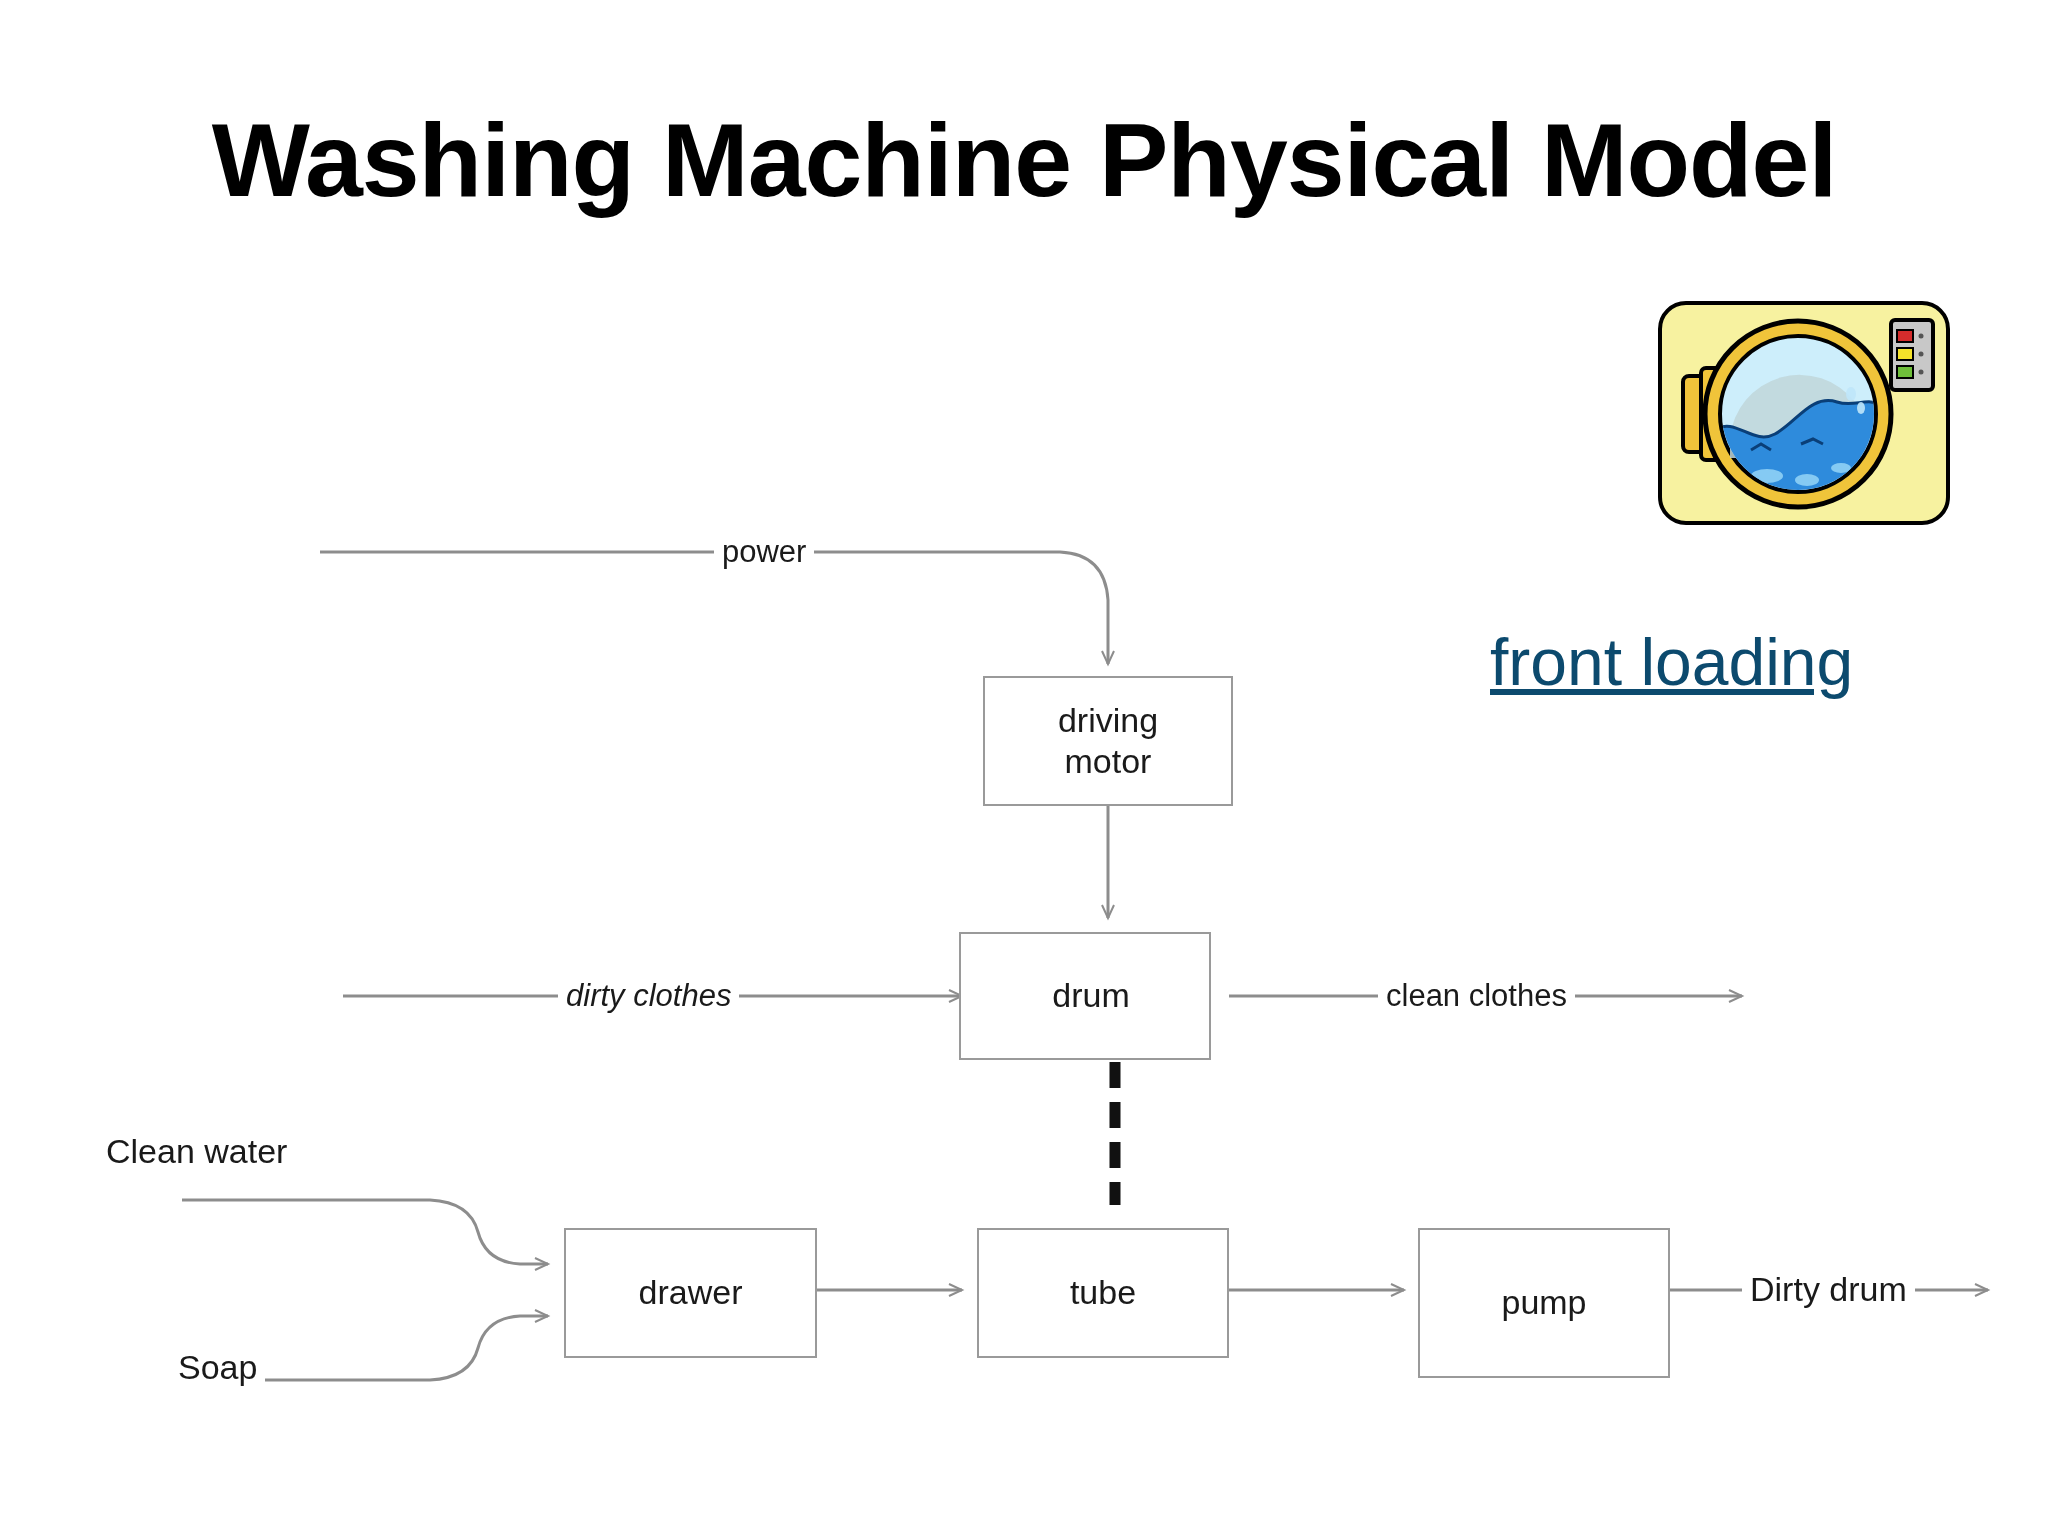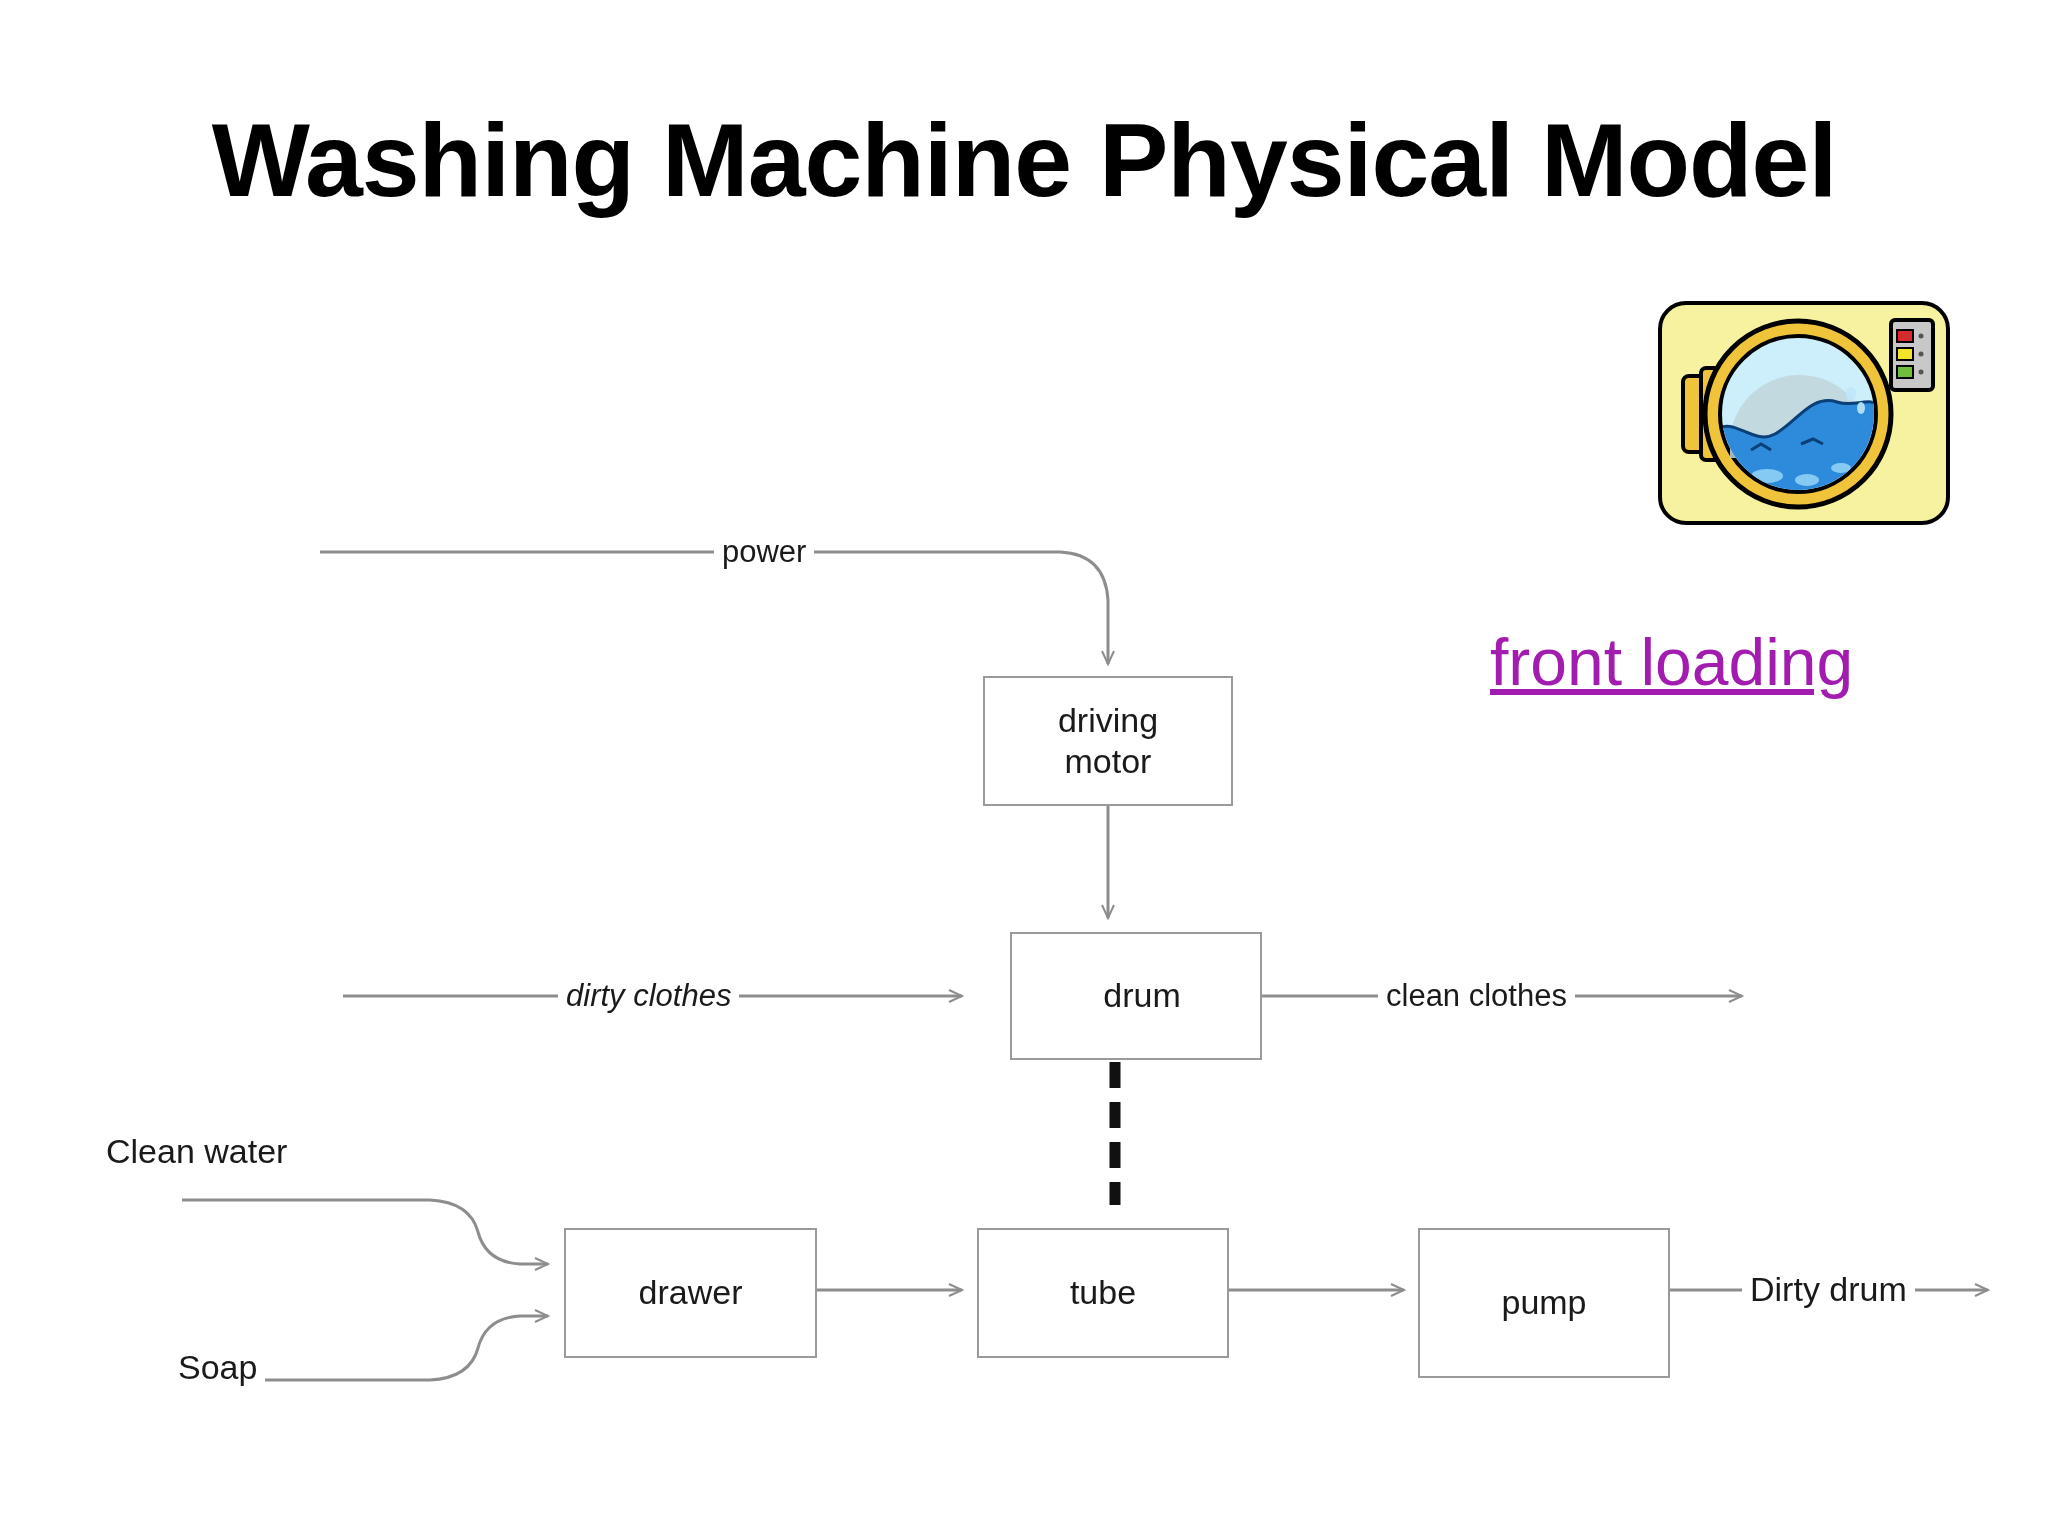--- a/index.html
+++ b/index.html
@@ -41,21 +41,21 @@
     width: 300px;
     height: 232px;
   }
 
   
   #front-loading-link {
     position: absolute;
     left: 1490px;
     top: 624px;
     font-size: 66px;
-    color: #a21caf;
+    color: #0c4a6e;
     text-decoration: underline;
     white-space: nowrap;
     cursor: pointer;
   }
 
   
   #diagram {
     position: absolute;
     left: 0;
     top: 0;
@@ -165,21 +165,21 @@
     <path d="M 1670 1290 L 1988 1290" fill="none" stroke="#8d8d8d" stroke-width="3" marker-end="url(#openarrow)"></path>
   </svg>
 
   <div class="node-box" style="left:983px; top:676px; width:250px; height:130px;">
     <span>
       <span>driving</span><br>
       <span>motor</span>
     </span>
   </div>
 
-  <div class="node-box" style="left:1010px; top:932px; width:252px; height:128px;padding-left:12px;">
+  <div class="node-box" style="left:959px; top:932px; width:252px; height:128px;padding-left:12px;">
     <span>drum</span>
   </div>
 
   <div class="node-box" style="left:564px; top:1228px; width:253px; height:130px;">
     <span>drawer</span>
   </div>
 
   <div class="node-box" style="left:977px; top:1228px; width:252px; height:130px;">
     <span>tube</span>
   </div>

